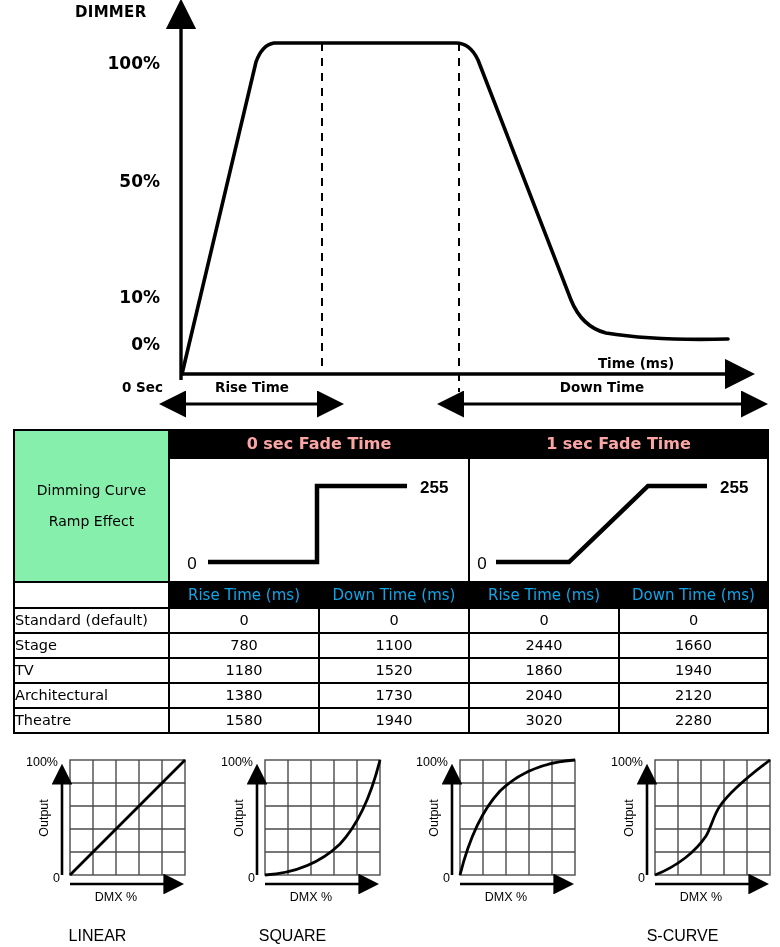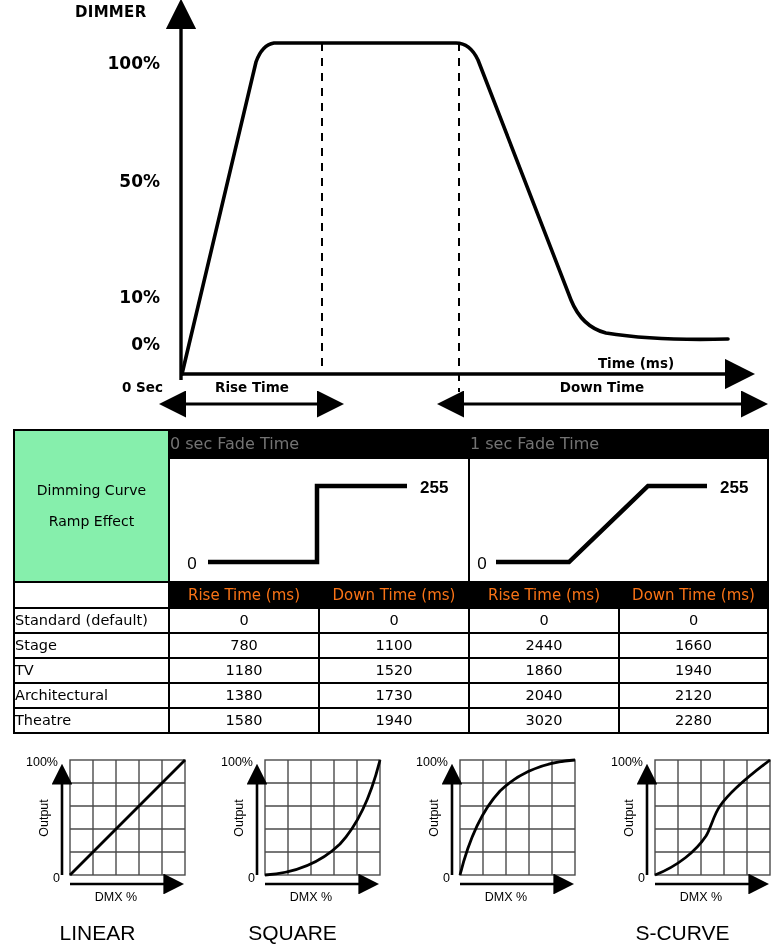--- a/index.html
+++ b/index.html
@@ -58,24 +58,24 @@
     table-layout: fixed;
   }
   table.fade-table td,
   table.fade-table th {
     border: 2px solid #000;
     padding: 0;
     margin: 0;
   }
   .hdr-black {
     background: #000000;
-    color: #737373;
-    text-align: left;
+    color: #fca5a5;
+    text-align: center;
     font-size: 16px;
-    font-weight: normal;
+    font-weight: bold;
     height: 26px;
     line-height: 26px;
   }
   .curve-cell {
     text-align: center;
     vertical-align: middle;
     font-size: 14px;
     line-height: 2.2;
     background: #86efac;
     padding: 4px 2px;
@@ -83,21 +83,21 @@
   .mini-cell {
     background: #ffffff;
     padding: 0;
     vertical-align: middle;
   }
   .mini-cell svg {
     display: block;
   }
   .subhdr {
     background: #000000;
-    color: #f97316;
+    color: #0ea5e9;
     text-align: center;
     font-size: 15px;
     font-weight: normal;
     height: 24px;
     line-height: 24px;
   }
   .subhdr-blank {
     background: #ffffff;
     height: 24px;
   }
@@ -135,21 +135,21 @@
   .curve-panel svg {
     display: block;
     margin: 0 auto;
   }
   .curve-caption {
     position: absolute;
     left: 0;
     right: 0;
     bottom: 2px;
     text-align: center;
-    font-size: 21px;
+    font-size: 16px;
     font-family: "Liberation Sans", sans-serif;
   }
   .mini-ax-label {
     font-size: 12.5px;
     font-family: "Liberation Sans", sans-serif;
   }
   .mini-tick {
     font-size: 12.5px;
     font-family: "Liberation Sans", sans-serif;
   }

